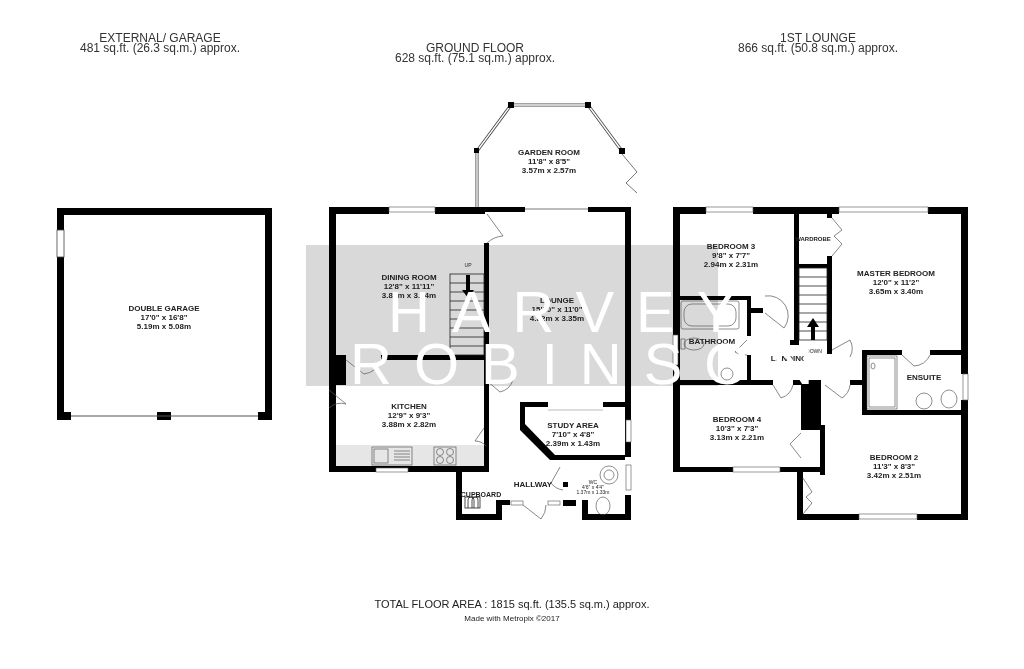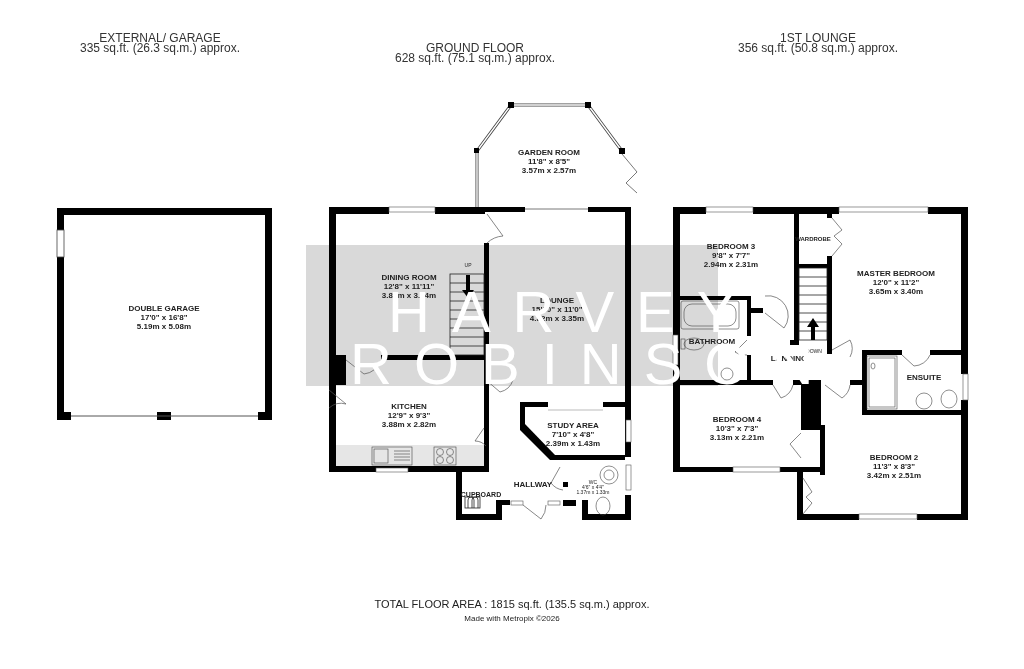--- a/index.html
+++ b/index.html
@@ -12,29 +12,29 @@
   .small { font-family:"Liberation Sans", sans-serif; font-size:6px; fill:#222; text-anchor:middle; }
   .tiny { font-family:"Liberation Sans", sans-serif; font-size:5px; fill:#222; text-anchor:middle; }
   .wm { font-family:"Liberation Sans", sans-serif; font-size:58px; fill:#ffffff; letter-spacing:22px; font-weight:normal; }
   .footer { position:absolute; left:0; width:1024px; text-align:center; }
 </style>
 </head>
 <body>
 
 <div class="hdr" style="left:60px; top:33px; width:200px;">
   <span class="t">EXTERNAL/ GARAGE</span>
-  <span class="t">335 sq.ft. (26.3 sq.m.) approx.</span>
+  <span class="t">481 sq.ft. (26.3 sq.m.) approx.</span>
 </div>
 <div class="hdr" style="left:560px; top:43px; width:200px; left:375px;">
   <span class="t">GROUND FLOOR</span>
   <span class="t">628 sq.ft. (75.1 sq.m.) approx.</span>
 </div>
 <div class="hdr" style="left:718px; top:33px; width:200px;">
   <span class="t">1ST LOUNGE</span>
-  <span class="t">356 sq.ft. (50.8 sq.m.) approx.</span>
+  <span class="t">866 sq.ft. (50.8 sq.m.) approx.</span>
 </div>
 
 <svg width="1024" height="669" viewBox="0 0 1024 669">
 
   <rect x="306" y="245" width="412" height="73" fill="#d9d9d9"></rect>
   <rect x="306" y="318" width="412" height="68" fill="#d9d9d9"></rect>
 
   <g stroke="none" fill="#000">
     <rect x="57" y="208" width="215" height="7"></rect>
     <rect x="57" y="208" width="7" height="212"></rect>
@@ -278,13 +278,13 @@
 
   <text class="room" x="894" y="460">BEDROOM 2</text>
   <text class="dim" x="894" y="469">11'3"  x 8'3"</text>
   <text class="dim" x="894" y="478">3.42m  x 2.51m</text>
 
   <text class="wm" x="388" y="332">HARVEY</text>
   <text class="wm" x="350" y="384">ROBINSON</text>
 </svg>
 
 <div class="footer total" style="top:598px; font-size:11px;">TOTAL FLOOR AREA : 1815 sq.ft. (135.5 sq.m.) approx.</div>
-<div class="footer made" style="top:614px; font-size:8px;">Made with Metropix ©2026</div>
+<div class="footer made" style="top:614px; font-size:8px;">Made with Metropix ©2017</div>
 
 </body></html>

